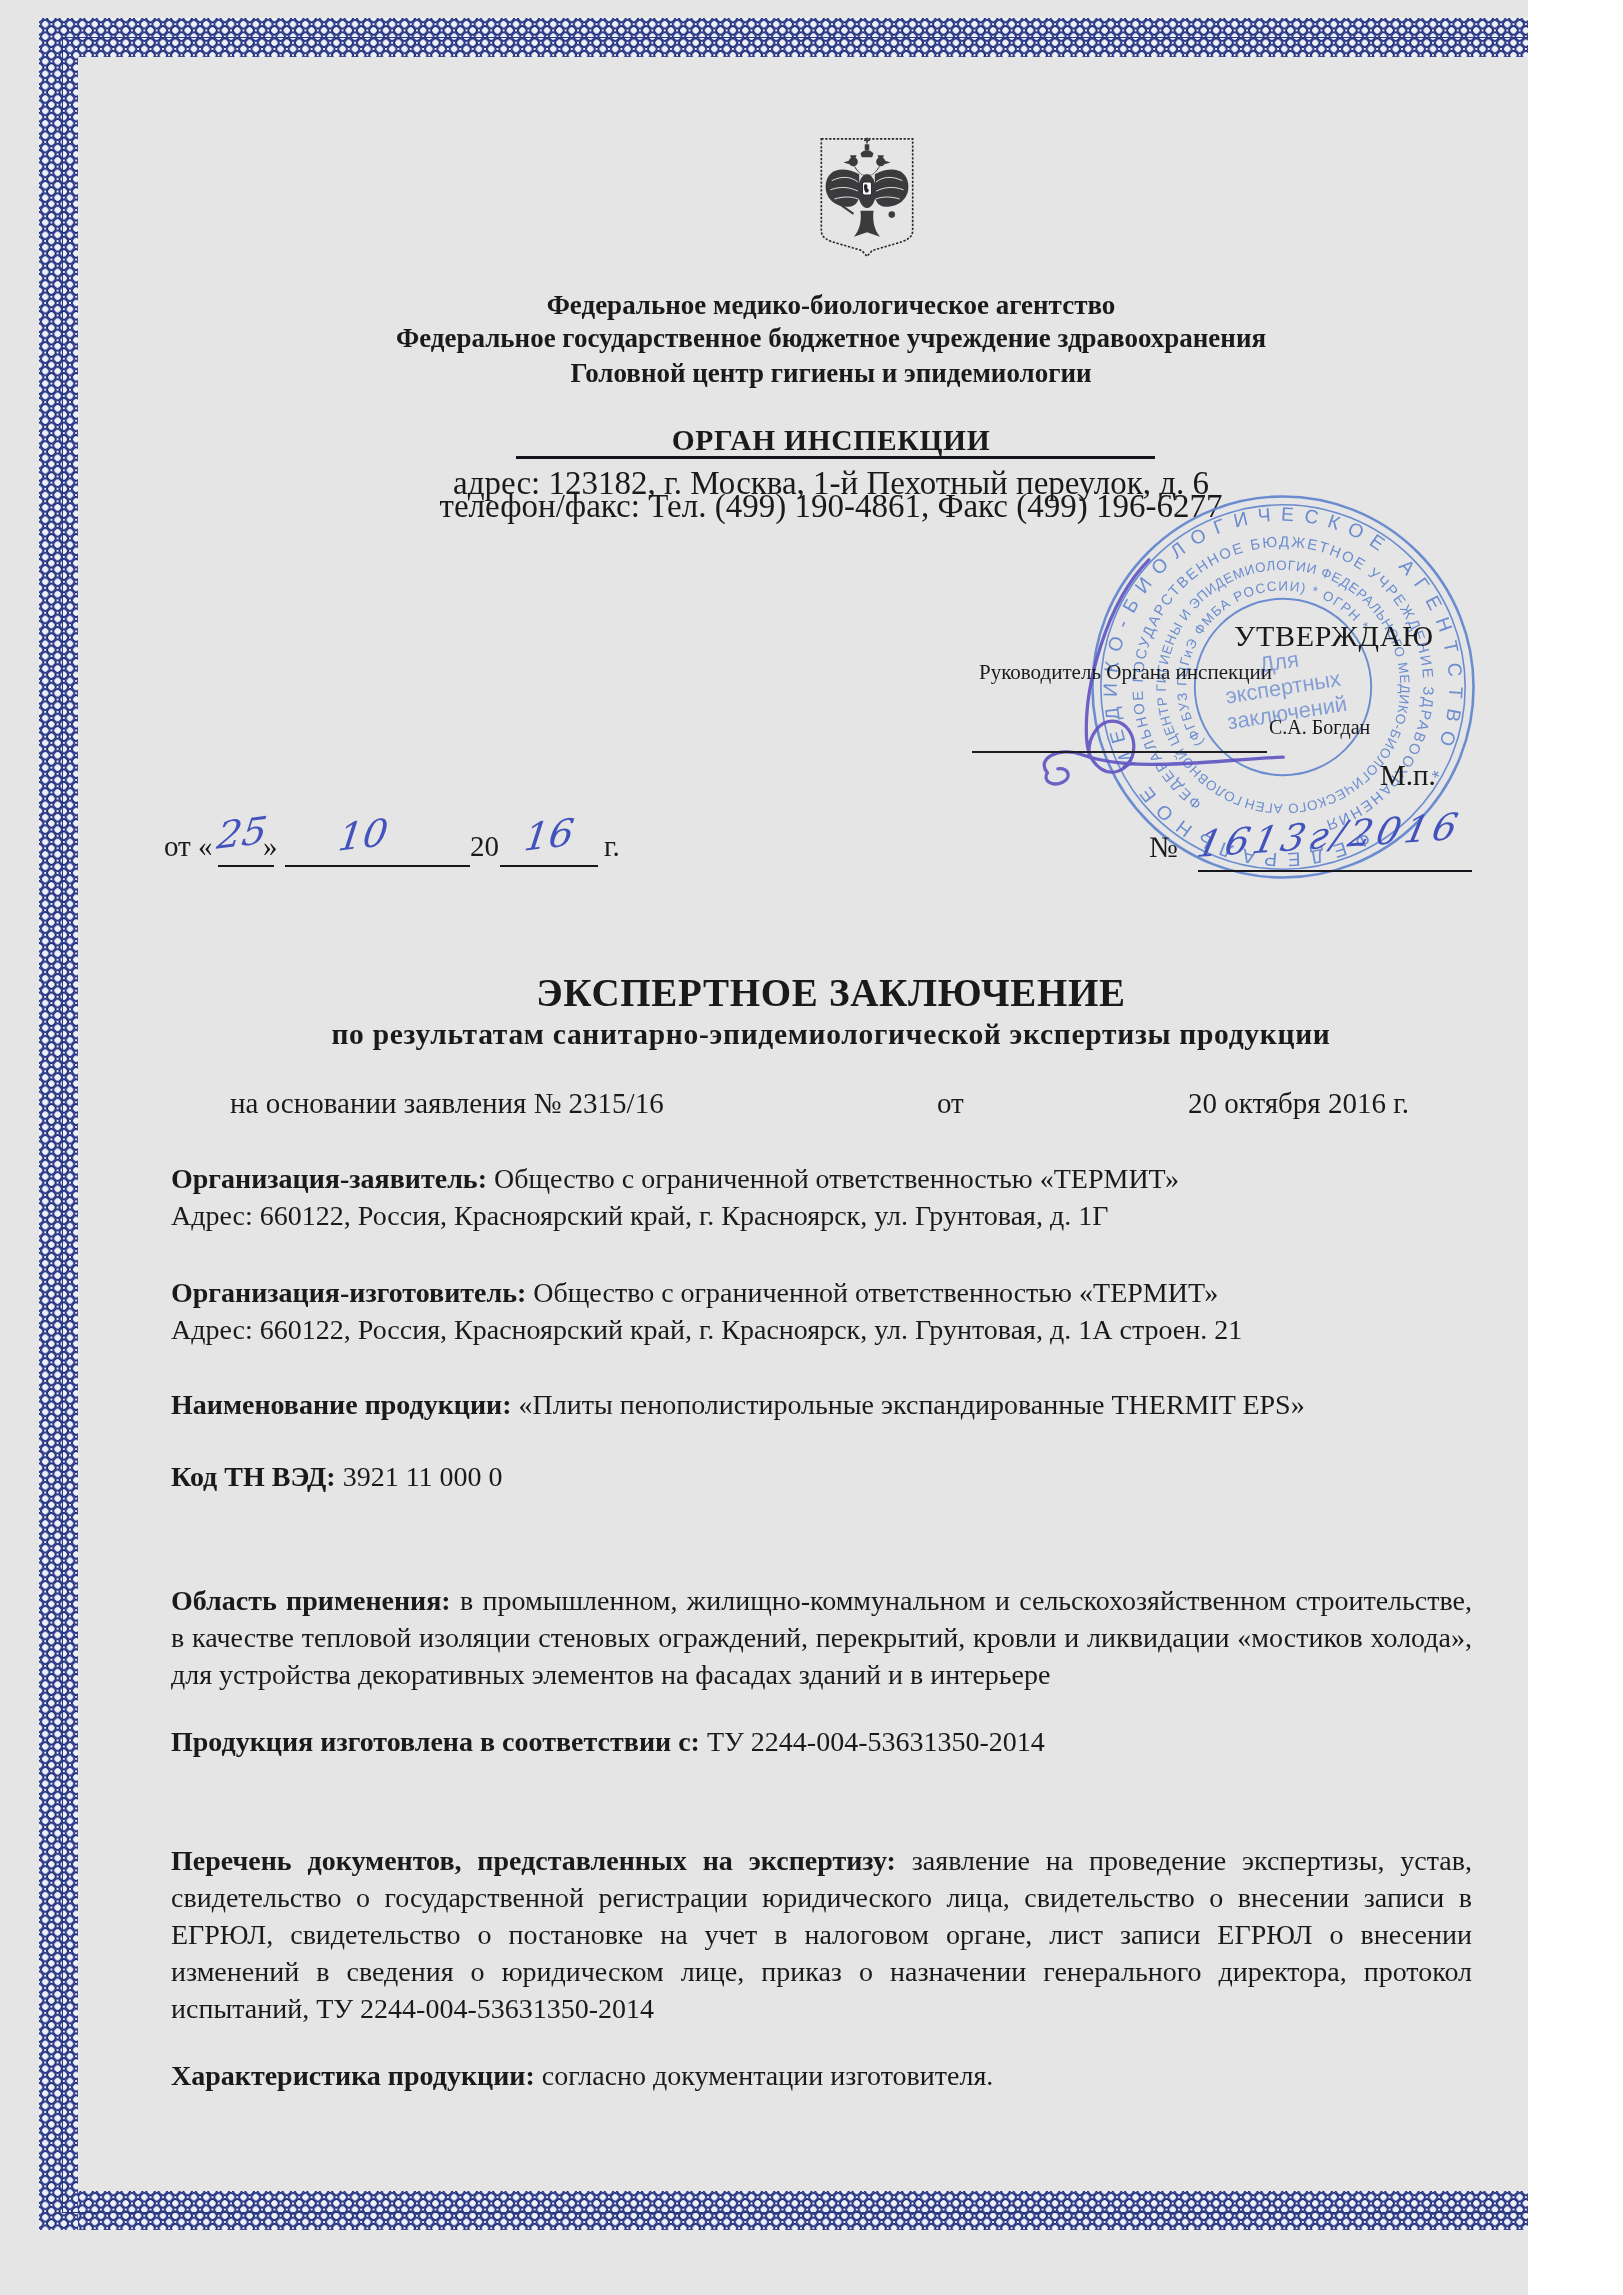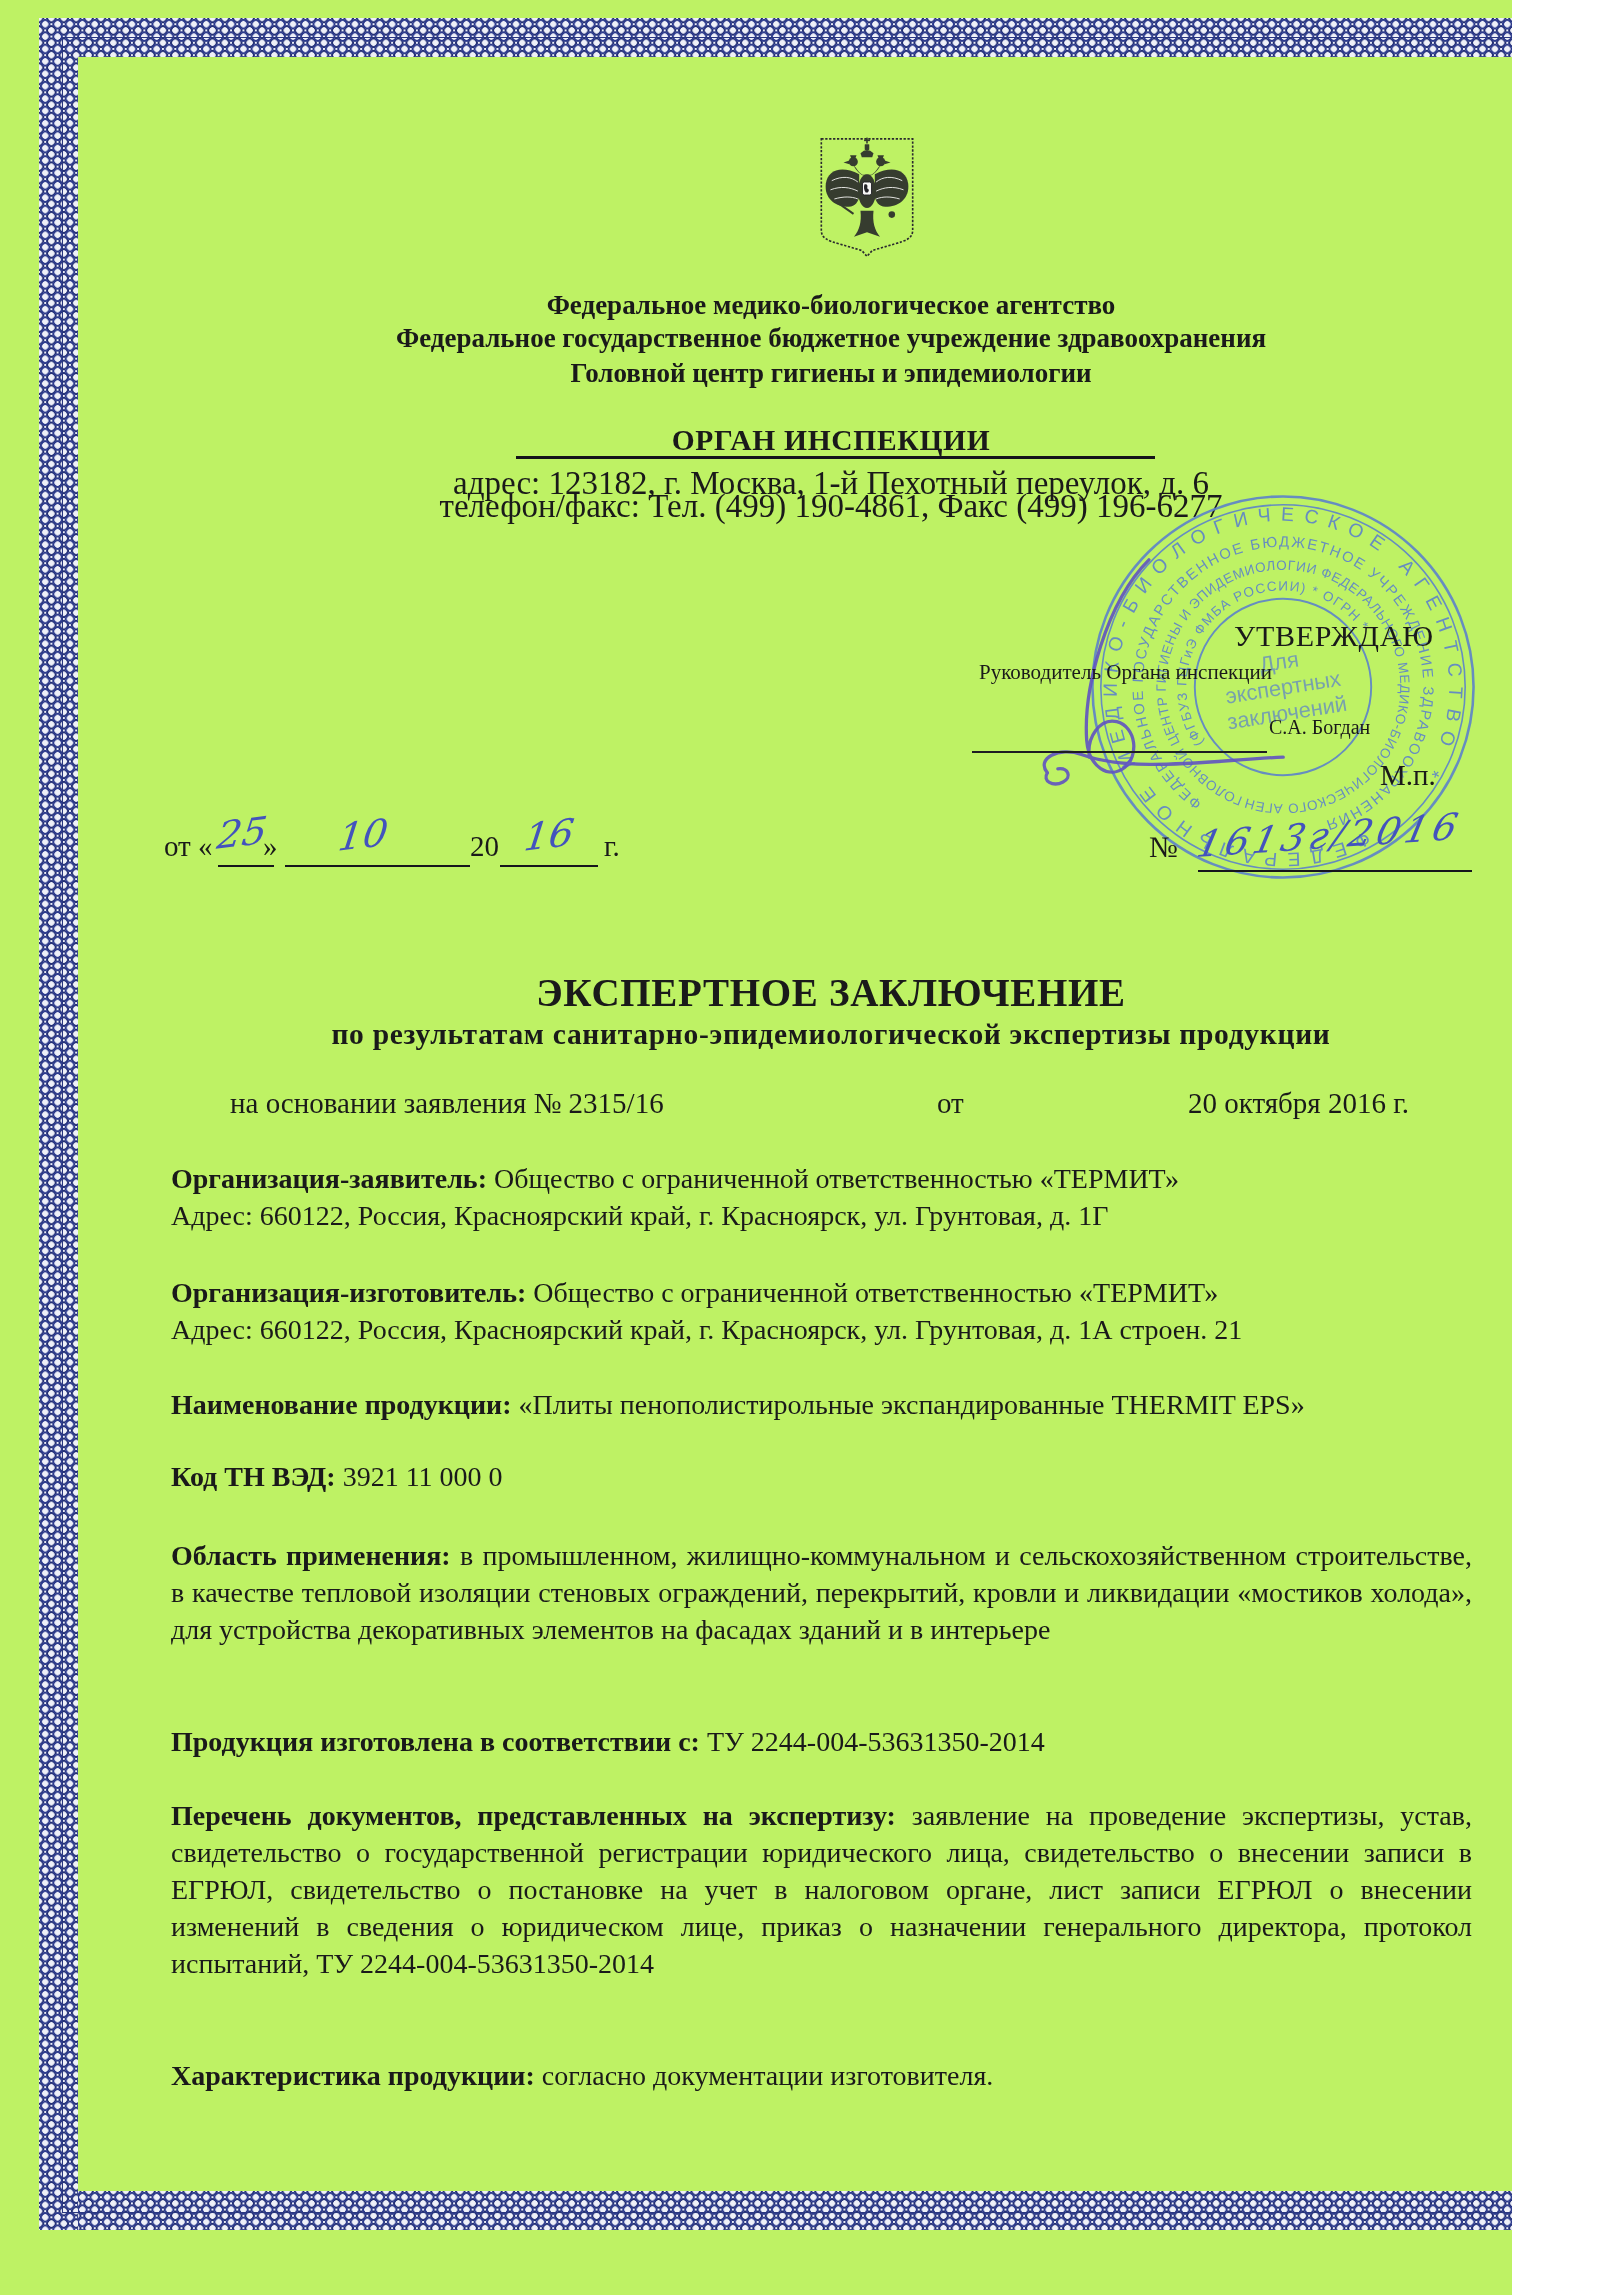--- a/index.html
+++ b/index.html
@@ -1,17 +1,17 @@
 <!DOCTYPE html>
 <html style="font-size:10.5px"><head>
 <meta charset="utf-8">
 <style>
   html,body{margin:0;padding:0;}
   body{width:1623px;height:2295px;background:#ffffff;font-family:"Liberation Serif","DejaVu Serif",serif;color:#1a1a1a;}
-  .page{position:relative;width:1512px;height:2295px;background:#bef264;overflow:hidden;}
+  .page{position:relative;width:1512px;height:2295px;background:#e5e5e5;overflow:hidden;padding-left:16px;}
 
   
   .band{position:absolute;background-color:#eef0f8;
     background-image:
       radial-gradient(circle, rgba(255,255,255,0) 2.9px, #2c3a8c 3.3px 4.9px, rgba(255,255,255,0) 5.2px),
       radial-gradient(circle, rgba(255,255,255,0) 2.9px, #232f74 3.3px 4.9px, rgba(255,255,255,0) 5.2px);
     background-size:12.4px 12.4px;background-position:0 0,6.2px 6.2px;}
   .band-top{left:39px;top:18.3px;width:1547px;height:39px;}
   .band-bottom{left:39px;top:2191px;width:1547px;height:39px;}
   .band-left{left:39px;top:18.3px;width:39px;height:2212px;}
@@ -43,21 +43,21 @@
   .hand-year{position:absolute;left:361px;top:-10.5px;font-size:38px;}
 
   .numline{left:1149px;top:823px;width:367px;height:65px;font-size:30px;}
   .hand-number{position:absolute;left:51px;top:-9.2px;font-size:37px;letter-spacing:3.9px;transform:skewX(-16deg) rotate(-4deg);}
 
   .doc-title{top:970px;font-weight:bold;font-size:39px;letter-spacing:0.7px;}
   .doc-subtitle{top:1018px;font-weight:bold;font-size:29.5px;letter-spacing:0.7px;}
   .basis{font-size:29px;top:1087px;}
 
   .block{left:171px;width:1301px;font-size:28px;line-height:37px;}
-  .just{text-align:justify;}
+  .just{text-align:justify;margin-top:45px;}
   .block b{font-weight:bold;}
 
   .stamp{left:1077px;top:481px;width:412px;height:412px;opacity:0.88;}
   .signature{left:1008px;top:550px;width:367px;height:249px;}
   .emblem{left:816px;top:135px;width:102px;height:124px;}
 </style>
 </head>
 <body>
 
 <div class="page">

